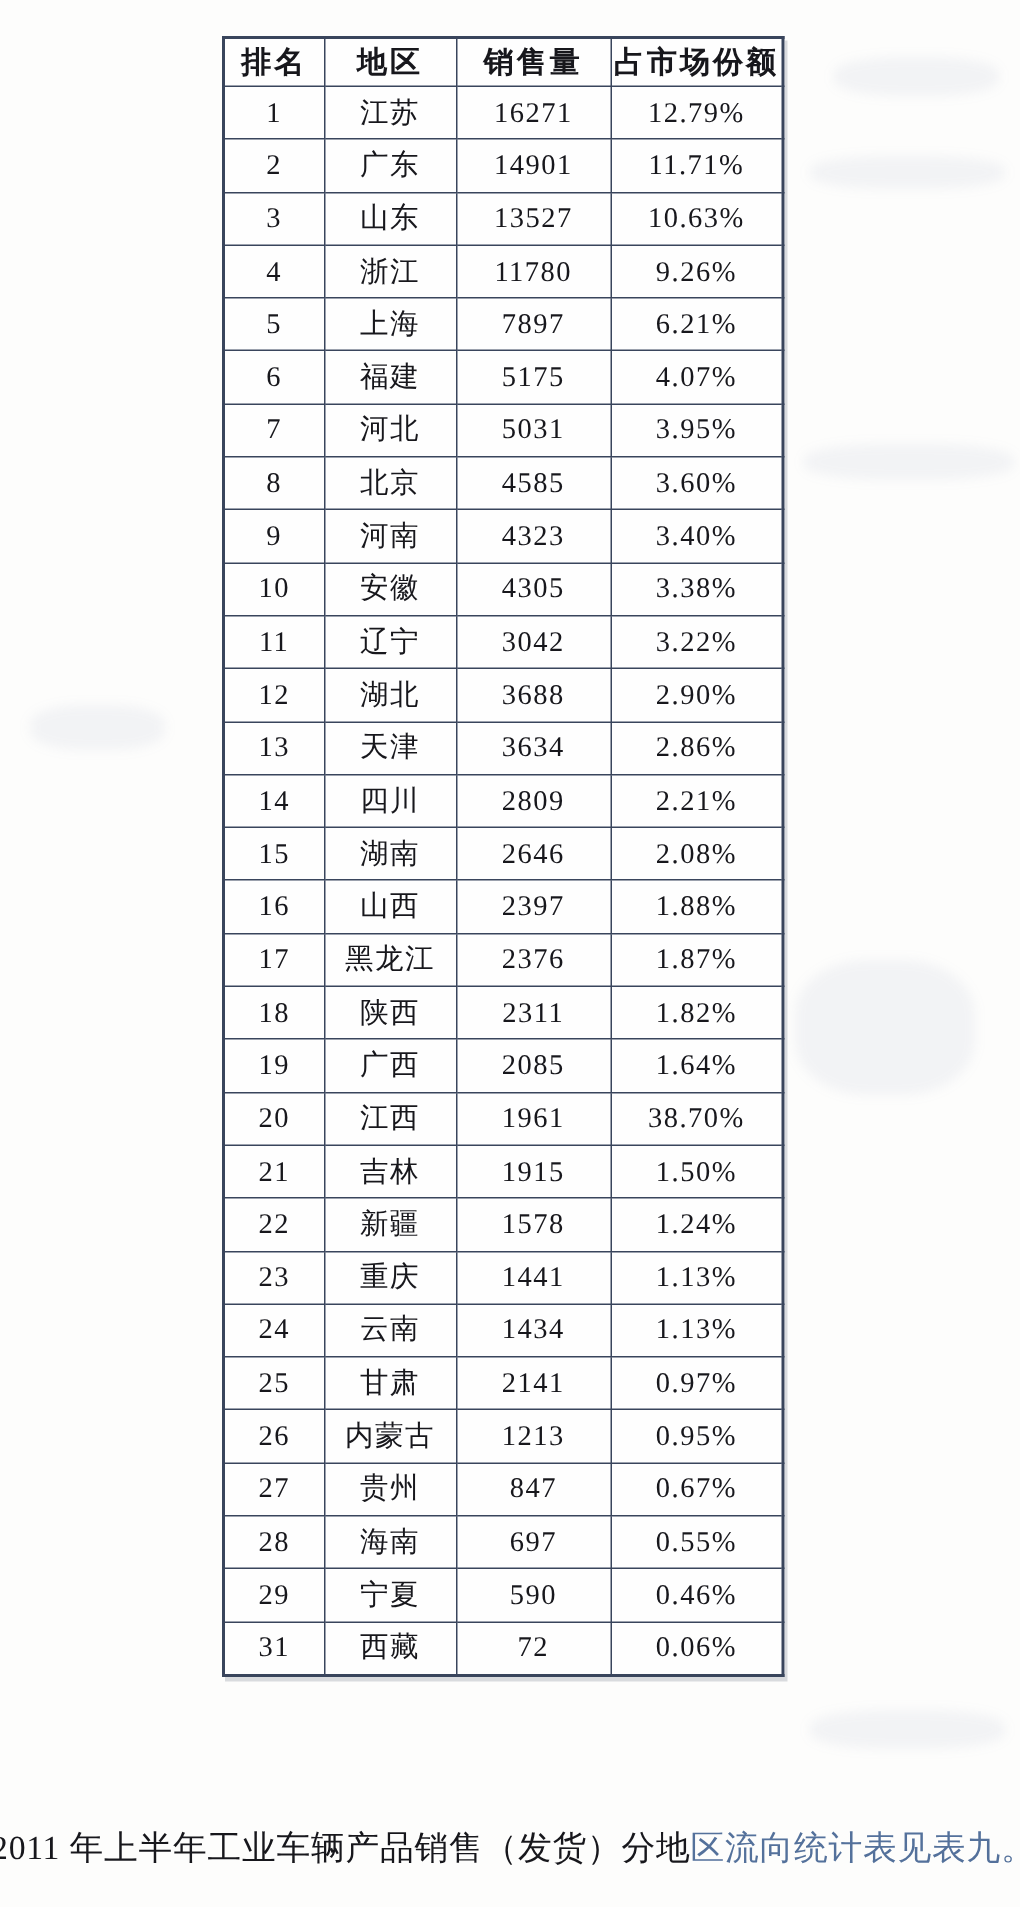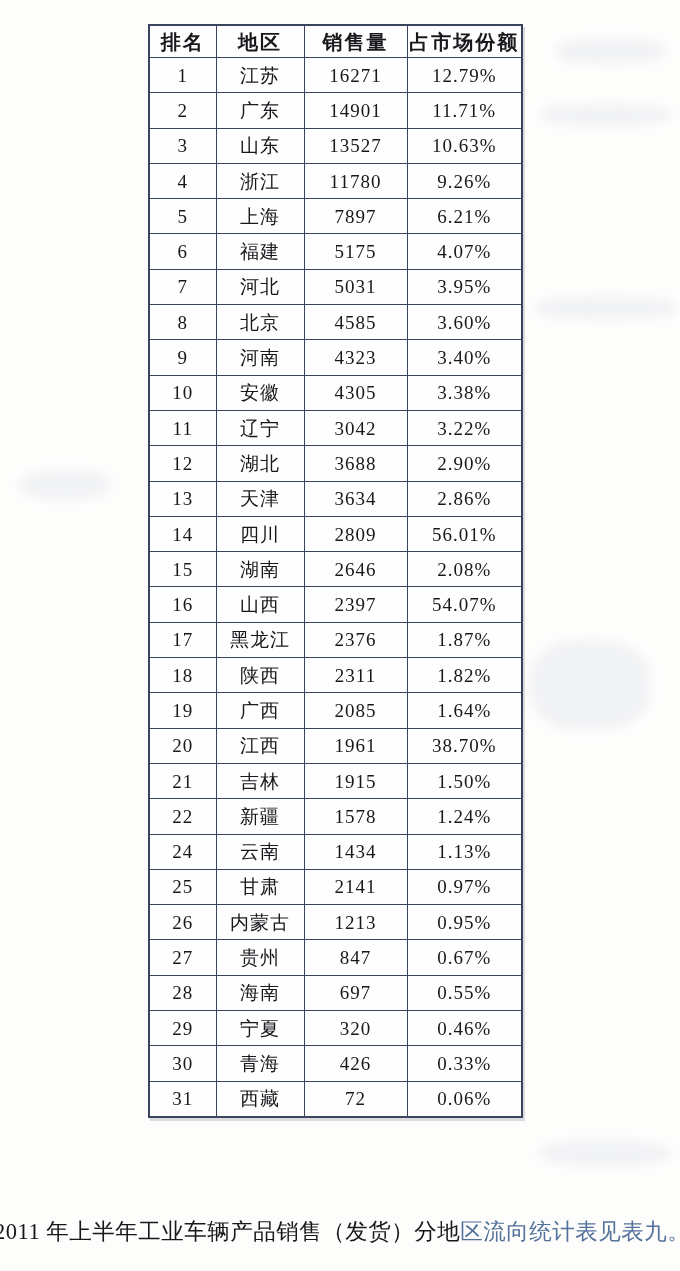--- a/index.html
+++ b/index.html
@@ -161,33 +161,33 @@
       <tr>
         <td>13</td>
         <td>天津</td>
         <td>3634</td>
         <td>2.86%</td>
       </tr>
       <tr>
         <td>14</td>
         <td>四川</td>
         <td>2809</td>
-        <td>56.01%</td>
+        <td>2.21%</td>
       </tr>
       <tr>
         <td>15</td>
         <td>湖南</td>
         <td>2646</td>
         <td>2.08%</td>
       </tr>
       <tr>
         <td>16</td>
         <td>山西</td>
         <td>2397</td>
-        <td>54.07%</td>
+        <td>1.88%</td>
       </tr>
       <tr>
         <td>17</td>
         <td>黑龙江</td>
         <td>2376</td>
         <td>1.87%</td>
       </tr>
       <tr>
         <td>18</td>
         <td>陕西</td>
@@ -212,20 +212,26 @@
         <td>1915</td>
         <td>1.50%</td>
       </tr>
       <tr>
         <td>22</td>
         <td>新疆</td>
         <td>1578</td>
         <td>1.24%</td>
       </tr>
       <tr>
+        <td>23</td>
+        <td>重庆</td>
+        <td>1441</td>
+        <td>1.13%</td>
+      </tr>
+      <tr>
         <td>24</td>
         <td>云南</td>
         <td>1434</td>
         <td>1.13%</td>
       </tr>
       <tr>
         <td>25</td>
         <td>甘肃</td>
         <td>2141</td>
         <td>0.97%</td>
@@ -244,28 +250,22 @@
       </tr>
       <tr>
         <td>28</td>
         <td>海南</td>
         <td>697</td>
         <td>0.55%</td>
       </tr>
       <tr>
         <td>29</td>
         <td>宁夏</td>
-        <td>320</td>
+        <td>590</td>
         <td>0.46%</td>
-      </tr>
-      <tr>
-        <td>30</td>
-        <td>青海</td>
-        <td>426</td>
-        <td>0.33%</td>
       </tr>
       <tr>
         <td>31</td>
         <td>西藏</td>
         <td>72</td>
         <td>0.06%</td>
       </tr>
     </tbody>
 </table>
 

